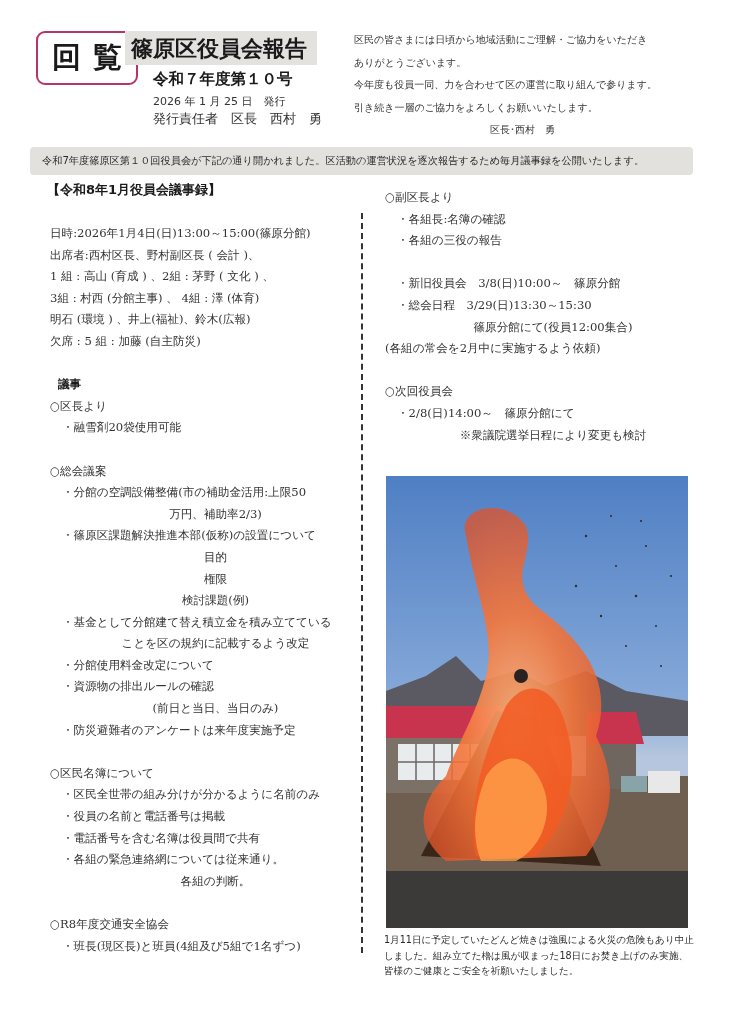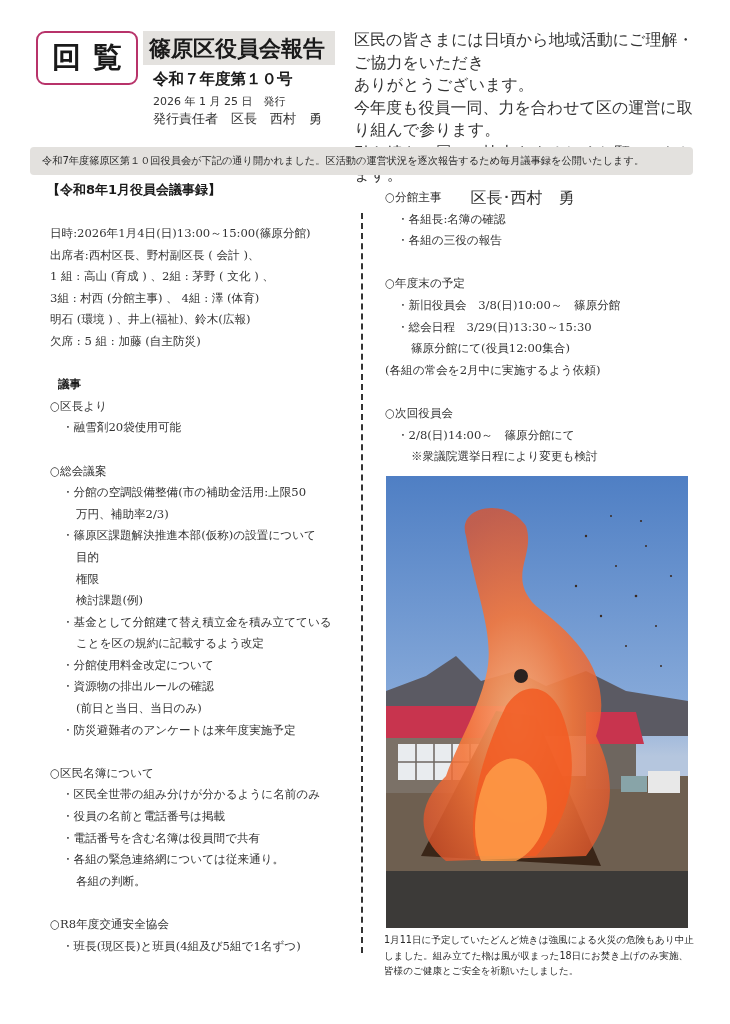--- a/index.html
+++ b/index.html
@@ -7,49 +7,49 @@
     body { position: relative; font-family: "DejaVu Serif", "Liberation Serif", serif; color: #2a2a2a; }
 
     .kairan-box {
       position: absolute; left: 36px; top: 31px; width: 102px; height: 54px;
       border: 2.5px solid #b8336a; border-radius: 9px;
       display: flex; align-items: center; justify-content: space-between;
       padding: 0 14px 0 14px;
       font-family: "DejaVu Sans", "Liberation Sans", sans-serif;
       font-weight: bold; font-size: 29px; color: #1a1a1a;
     }
-    .title-block { position: absolute; left: 143px; top: 31px; width: 196px; }
+    .title-block { position: absolute; left: 125px; top: 31px; width: 196px; }
     .title-main {
       background: #e4e2df; height: 34px; width: 192px;
       font-family: "DejaVu Serif", "Liberation Serif", serif; font-weight: bold;
       font-size: 22px; line-height: 34px; color: #1a1a1a; padding-left: 6px; letter-spacing: 0px;
     }
     .issue-no {
       position: absolute; left: 153px; top: 69px;
       font-family: "DejaVu Sans", "Liberation Sans", sans-serif; font-weight: bold; font-size: 15.5px; color: #1a1a1a;
     }
     .issue-date { position: absolute; left: 153px; top: 94px; font-size: 11px; font-family: "DejaVu Sans", "Liberation Sans", sans-serif; color: #333; }
     .issue-resp { position: absolute; left: 153px; top: 110px; font-size: 13px; color: #333; }
 
-    .greeting { position: absolute; left: 354px; top: 29px; width: 345px; font-size: 16px; line-height: 22.5px; color: #333; }
+    .greeting { position: absolute; left: 354px; top: 29px; width: 345px; font-size: 10px; line-height: 22.5px; color: #333; }
     .greeting .sign { text-align: center; padding-right: 8px; }
 
     .banner {
       position: absolute; left: 30px; top: 147px; width: 663px; height: 28px;
       background: #e3e1de; border-radius: 4px;
       font-family: "DejaVu Sans", "Liberation Sans", sans-serif; font-size: 10.2px; line-height: 28px;
       color: #2b2b2b; padding-left: 12px; white-space: nowrap; overflow: hidden;
     }
 
     .col-left { position: absolute; left: 50px; top: 180px; width: 305px; }
     .sec-title { font-family: "DejaVu Sans", "Liberation Sans", sans-serif; font-weight: bold; font-size: 13px; color: #1a1a1a; line-height: 20px; margin-left: -3px; }
     .line { font-size: 11.6px; line-height: 21.6px; color: #333; white-space: nowrap; }
     .line.heading-bold { font-family: "DejaVu Sans", "Liberation Sans", sans-serif; font-weight: bold; color: #1a1a1a; margin-left: 8px; }
     .ind1 { padding-left: 12px; }
-    .ind2 { padding-left: 26px; }
+    .ind2 { padding-left: 26px; text-align: center; }
     .gap { height: 21.6px; }
 
     .divider {
       position: absolute; left: 361px; top: 213px; width: 0; height: 740px;
       border-left: 2px dashed #333;
     }
 
     .col-right { position: absolute; left: 385px; top: 187px; width: 310px; }
 
     .photo {
@@ -127,25 +127,24 @@
       <div class="gap"></div>
       <div class="line">○R8年度交通安全協会</div>
       <div class="line ind1">・班長(現区長)と班員(4組及び5組で1名ずつ)</div>
     </div>
 </div>
 
 <div class="divider"></div>
 
 <div class="col-right">
   <div id="right-sections">
-      <div class="line">○分館主事</div>
+      <div class="line">○副区長より</div>
       <div class="line ind1">・各組長:名簿の確認</div>
       <div class="line ind1">・各組の三役の報告</div>
       <div class="gap"></div>
-      <div class="line">○年度末の予定</div>
       <div class="line ind1">・新旧役員会　3/8(日)10:00～　篠原分館</div>
       <div class="line ind1">・総会日程　3/29(日)13:30～15:30</div>
       <div class="line ind2">篠原分館にて(役員12:00集合)</div>
       <div class="line">(各組の常会を2月中に実施するよう依頼)</div>
       <div class="gap"></div>
       <div class="line">○次回役員会</div>
       <div class="line ind1">・2/8(日)14:00～　篠原分館にて</div>
       <div class="line ind2">※衆議院選挙日程により変更も検討</div>
     </div>
 </div>

